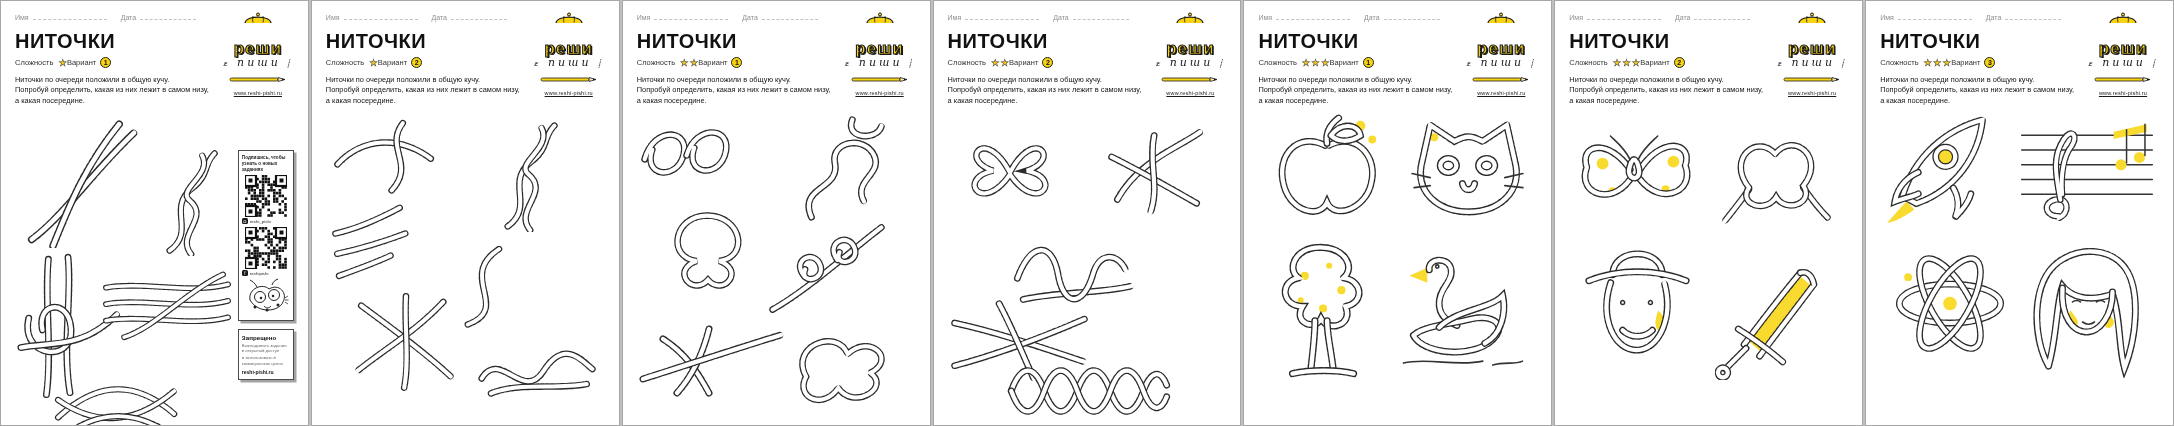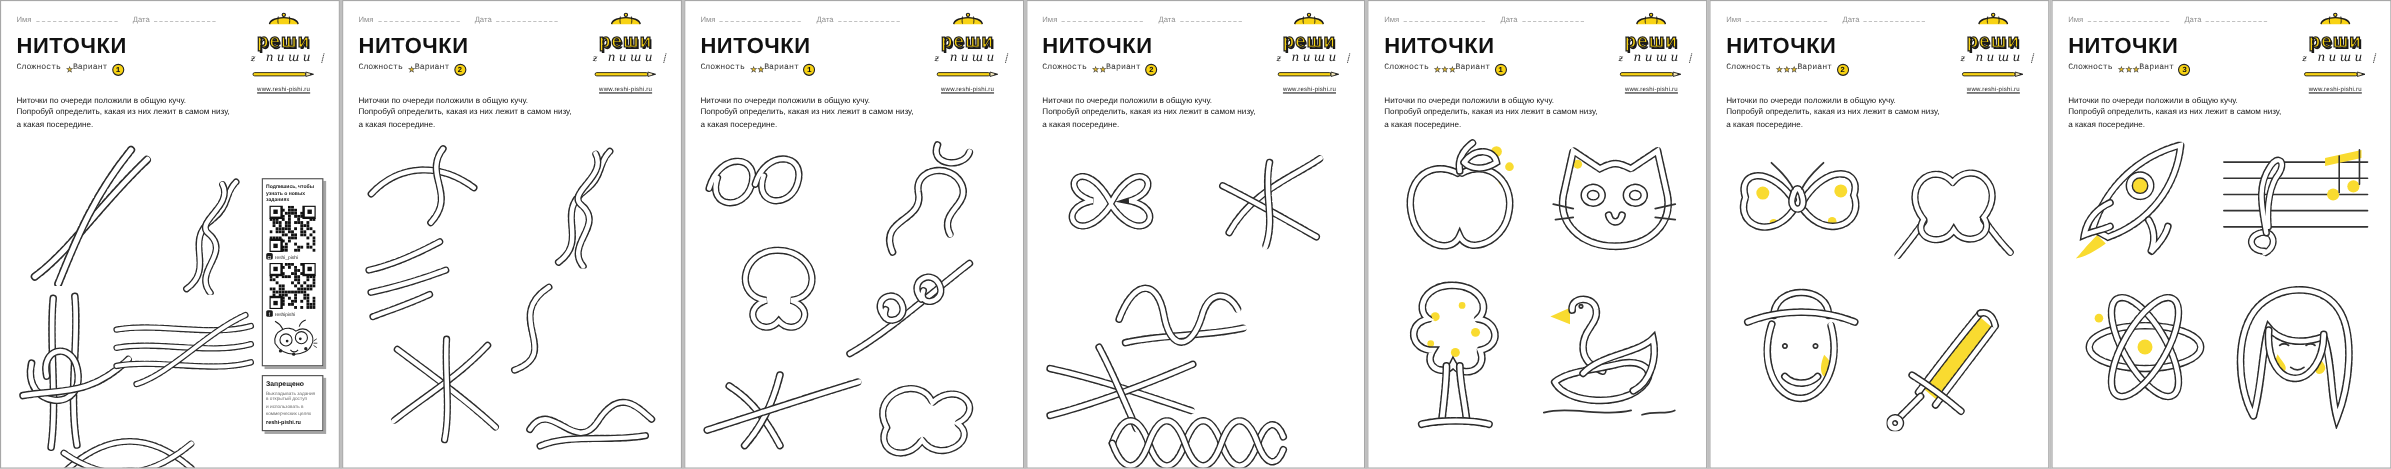--- a/index.html
+++ b/index.html
@@ -5,31 +5,31 @@
   * { margin:0; padding:0; box-sizing:border-box; }
   body { background:#c9c9c9; font-family:"Liberation Sans", sans-serif; width:2174px; height:426px; overflow:hidden; }
   .row { display:flex; gap:2px; width:2174px; height:426px; background:#bfbfbf; }
   .page { flex:1 1 0; background:#ffffff; border:1px solid #a7a7a7; position:relative; padding:12px 14px; overflow:hidden; }
   .namedate { display:flex; gap:14px; font-size:7px; color:#8f8f8f; align-items:flex-end; }
   .namedate .lbl { margin-right:4px; }
   .nline { display:inline-block; border-bottom:1px dashed #c2c2c2; height:7px; }
   .nline.name { width:74px; }
   .nline.date { width:56px; }
   .title { margin-top:9px; font-size:20px; font-weight:800; letter-spacing:.5px; color:#111; }
-  .diffrow { margin-top:4px; display:flex; align-items:flex-start; font-size:7.5px; color:#333;font-family:Liberation Mono, monospace; }
+  .diffrow { margin-top:4px; display:flex; align-items:center; font-size:7.5px; color:#333; }
   .star { color:#F2C21D; -webkit-text-stroke:.5px #555; text-shadow:0 0 .5px #777; font-size:9.5px; margin-left:1px; }
   .stars { margin-left:4px; line-height:1; }
   .varlbl { }
   .varbadge { margin-left:4px; width:11px; height:11px; border-radius:50%; background:#F8D313; border:1px solid #222; display:inline-flex; align-items:center; justify-content:center; font-size:7px; font-weight:bold; color:#111; }
-  .instr { margin-top:18px; font-size:7.4px; line-height:1.4; color:#141414; width:216px; }
+  .instr { margin-top:7px; font-size:7.4px; line-height:1.4; color:#141414; width:216px; }
   .content { position:relative; margin-top:6px; height:312px; }
   
   .logo { position:absolute; top:9px; right:11px; width:78px; text-align:center; }
-  .logo .word1 { font-size:17px; font-weight:800; letter-spacing:1px; color:#F8D313; -webkit-text-stroke:1.1px #1b1b1b; text-shadow:1.4px 1.4px 0 #1b1b1b; line-height:1; display:block; margin-top:1px; }
-  .logo .word2 { font-family:"DejaVu Serif", serif; font-style:italic; font-size:11px; letter-spacing:3px; color:#1b1b1b; display:block; line-height:1.1;text-align:right; }
+  .logo .word1 { font-size:17px; font-weight:800; letter-spacing:1px; color:#F8D313; -webkit-text-stroke:1.1px #1b1b1b; text-shadow:1.4px 1.4px 0 #1b1b1b; line-height:1; display:block; margin-top:12px; }
+  .logo .word2 { font-family:"DejaVu Serif", serif; font-style:italic; font-size:11px; letter-spacing:3px; color:#1b1b1b; display:block; line-height:1.1; }
   .logo .flour { font-size:8px; color:#1b1b1b; }
   .logo .url { display:block; font-size:5.5px; color:#1b1b1b; text-decoration:underline; margin-top:3px; letter-spacing:.2px; }
   
   .sidebar { position:absolute; top:38px; right:0; width:56px; }
   .sbox { background:#fff; border:1px solid #4a4a4a; box-shadow:2.5px 2.5px 0 rgba(90,90,90,.55); padding:4px 3px; }
   .sbox + .sbox { margin-top:8px; }
   .subtext { font-size:4.6px; font-weight:bold; color:#222; line-height:1.25; }
   .qr { margin:3px auto 1px; width:42px; height:42px; }
   .sochandle { display:flex; align-items:center; gap:2px; font-size:4.4px; color:#222; margin:1px 0 2px; }
   .socicon { width:6px; height:6px; background:#1b1b1b; color:#fff; font-size:4.5px; display:inline-flex; align-items:center; justify-content:center; border-radius:1.5px; flex:0 0 auto; }

